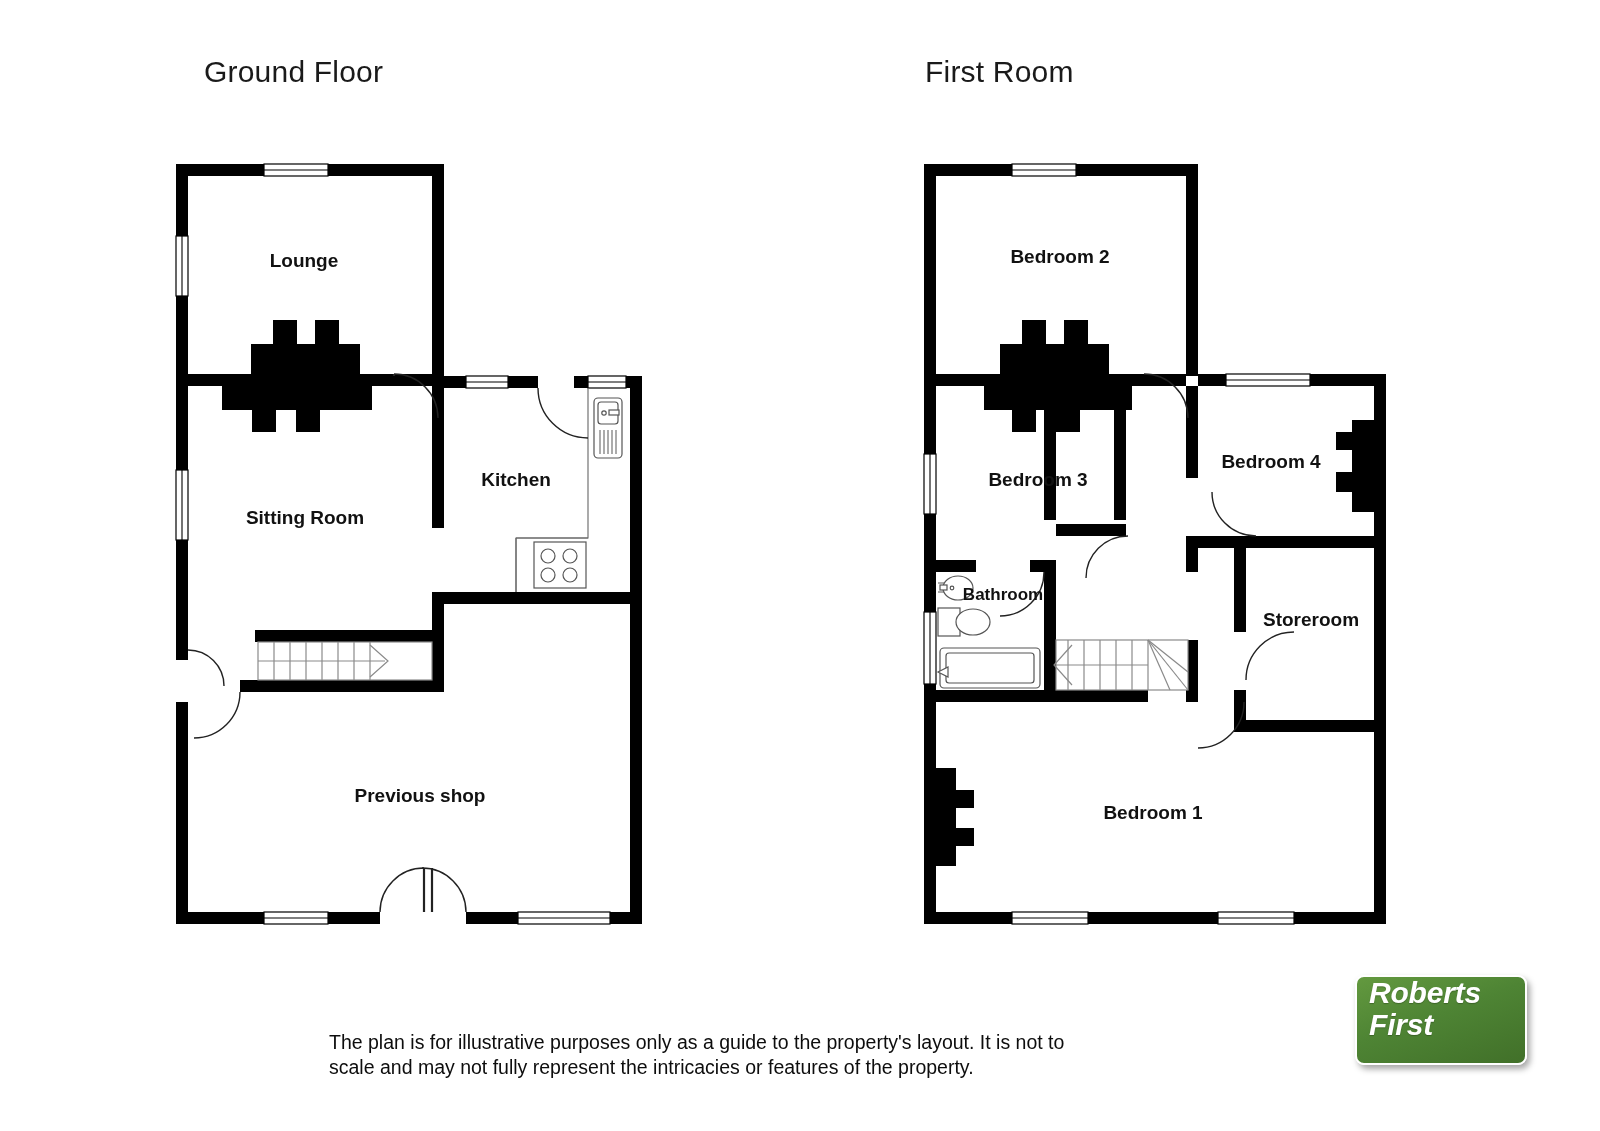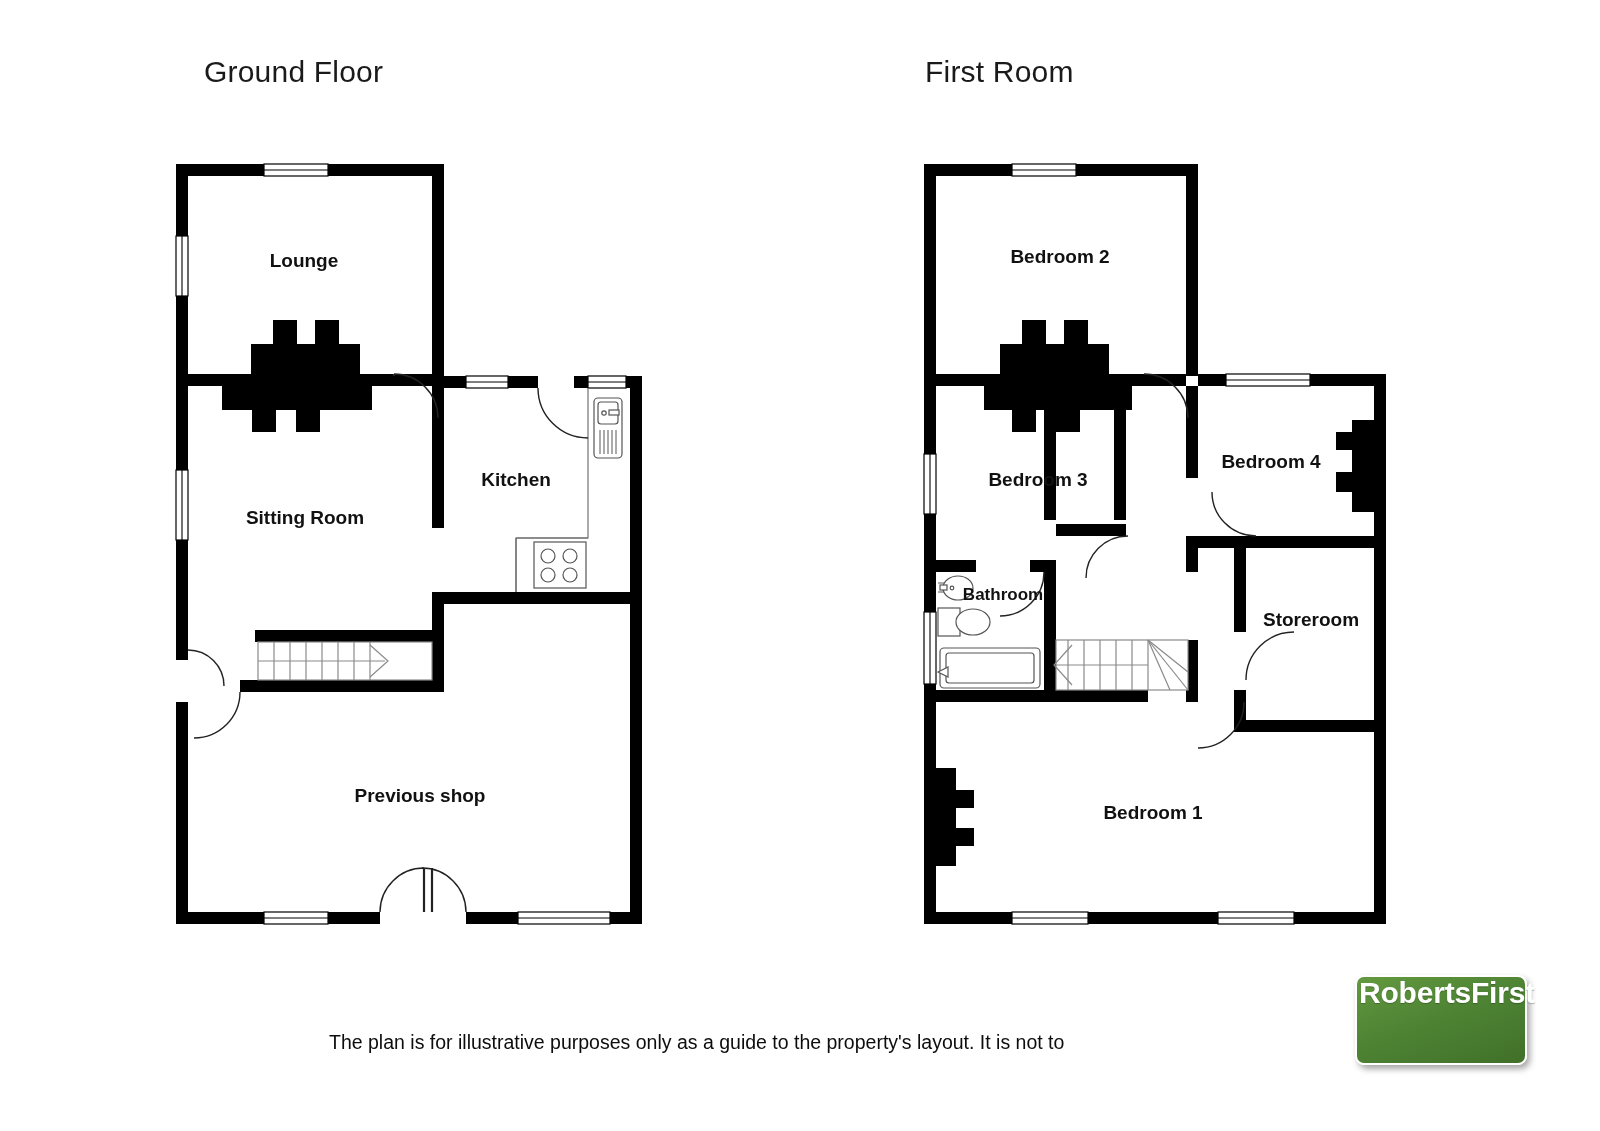--- a/index.html
+++ b/index.html
@@ -96,23 +96,25 @@
     left: 1355px;
     top: 975px;
     width: 172px;
     height: 90px;
     border-radius: 9px;
     background: linear-gradient(160deg, #63993f 0%, #4e8434 45%, #417029 100%);
     box-shadow: 3px 4px 6px rgba(0,0,0,0.35);
     border: 2px solid #ffffff;
     box-sizing: border-box;
     display: flex;
+    flex-direction: column;
     align-items: flex-start;
-    justify-content: center;
+    justify-content: flex-start;
     padding-left: 12px;
+    font-style: italic;
   }
   #logo .logo-line {
     color: #ffffff;
     font-weight: bold;
     font-size: 30px;
     line-height: 1.07;
     letter-spacing: -0.2px;
     text-shadow: 0 1px 1px rgba(0,0,0,0.25);
     white-space: nowrap;
   }
@@ -409,18 +411,19 @@
     <text class="room-label" x="1003" y="596" style="font-size:17px">Bathroom</text>
     <text class="room-label" x="1311" y="621">Storeroom</text>
     <text class="room-label" x="1153" y="814">Bedroom 1</text>
   </g>
 
 </svg>
 </div>
 
 <div id="disclaimer">
   <div>The plan is for illustrative purposes only as a guide to the property's layout. It is not to</div>
+  <div>scale and may not fully represent the intricacies or features of the property.</div>
 </div>
 
 <div id="logo">
   <span class="logo-line">Roberts</span>
   <span class="logo-line">First</span>
 </div>
 
 </body></html>

